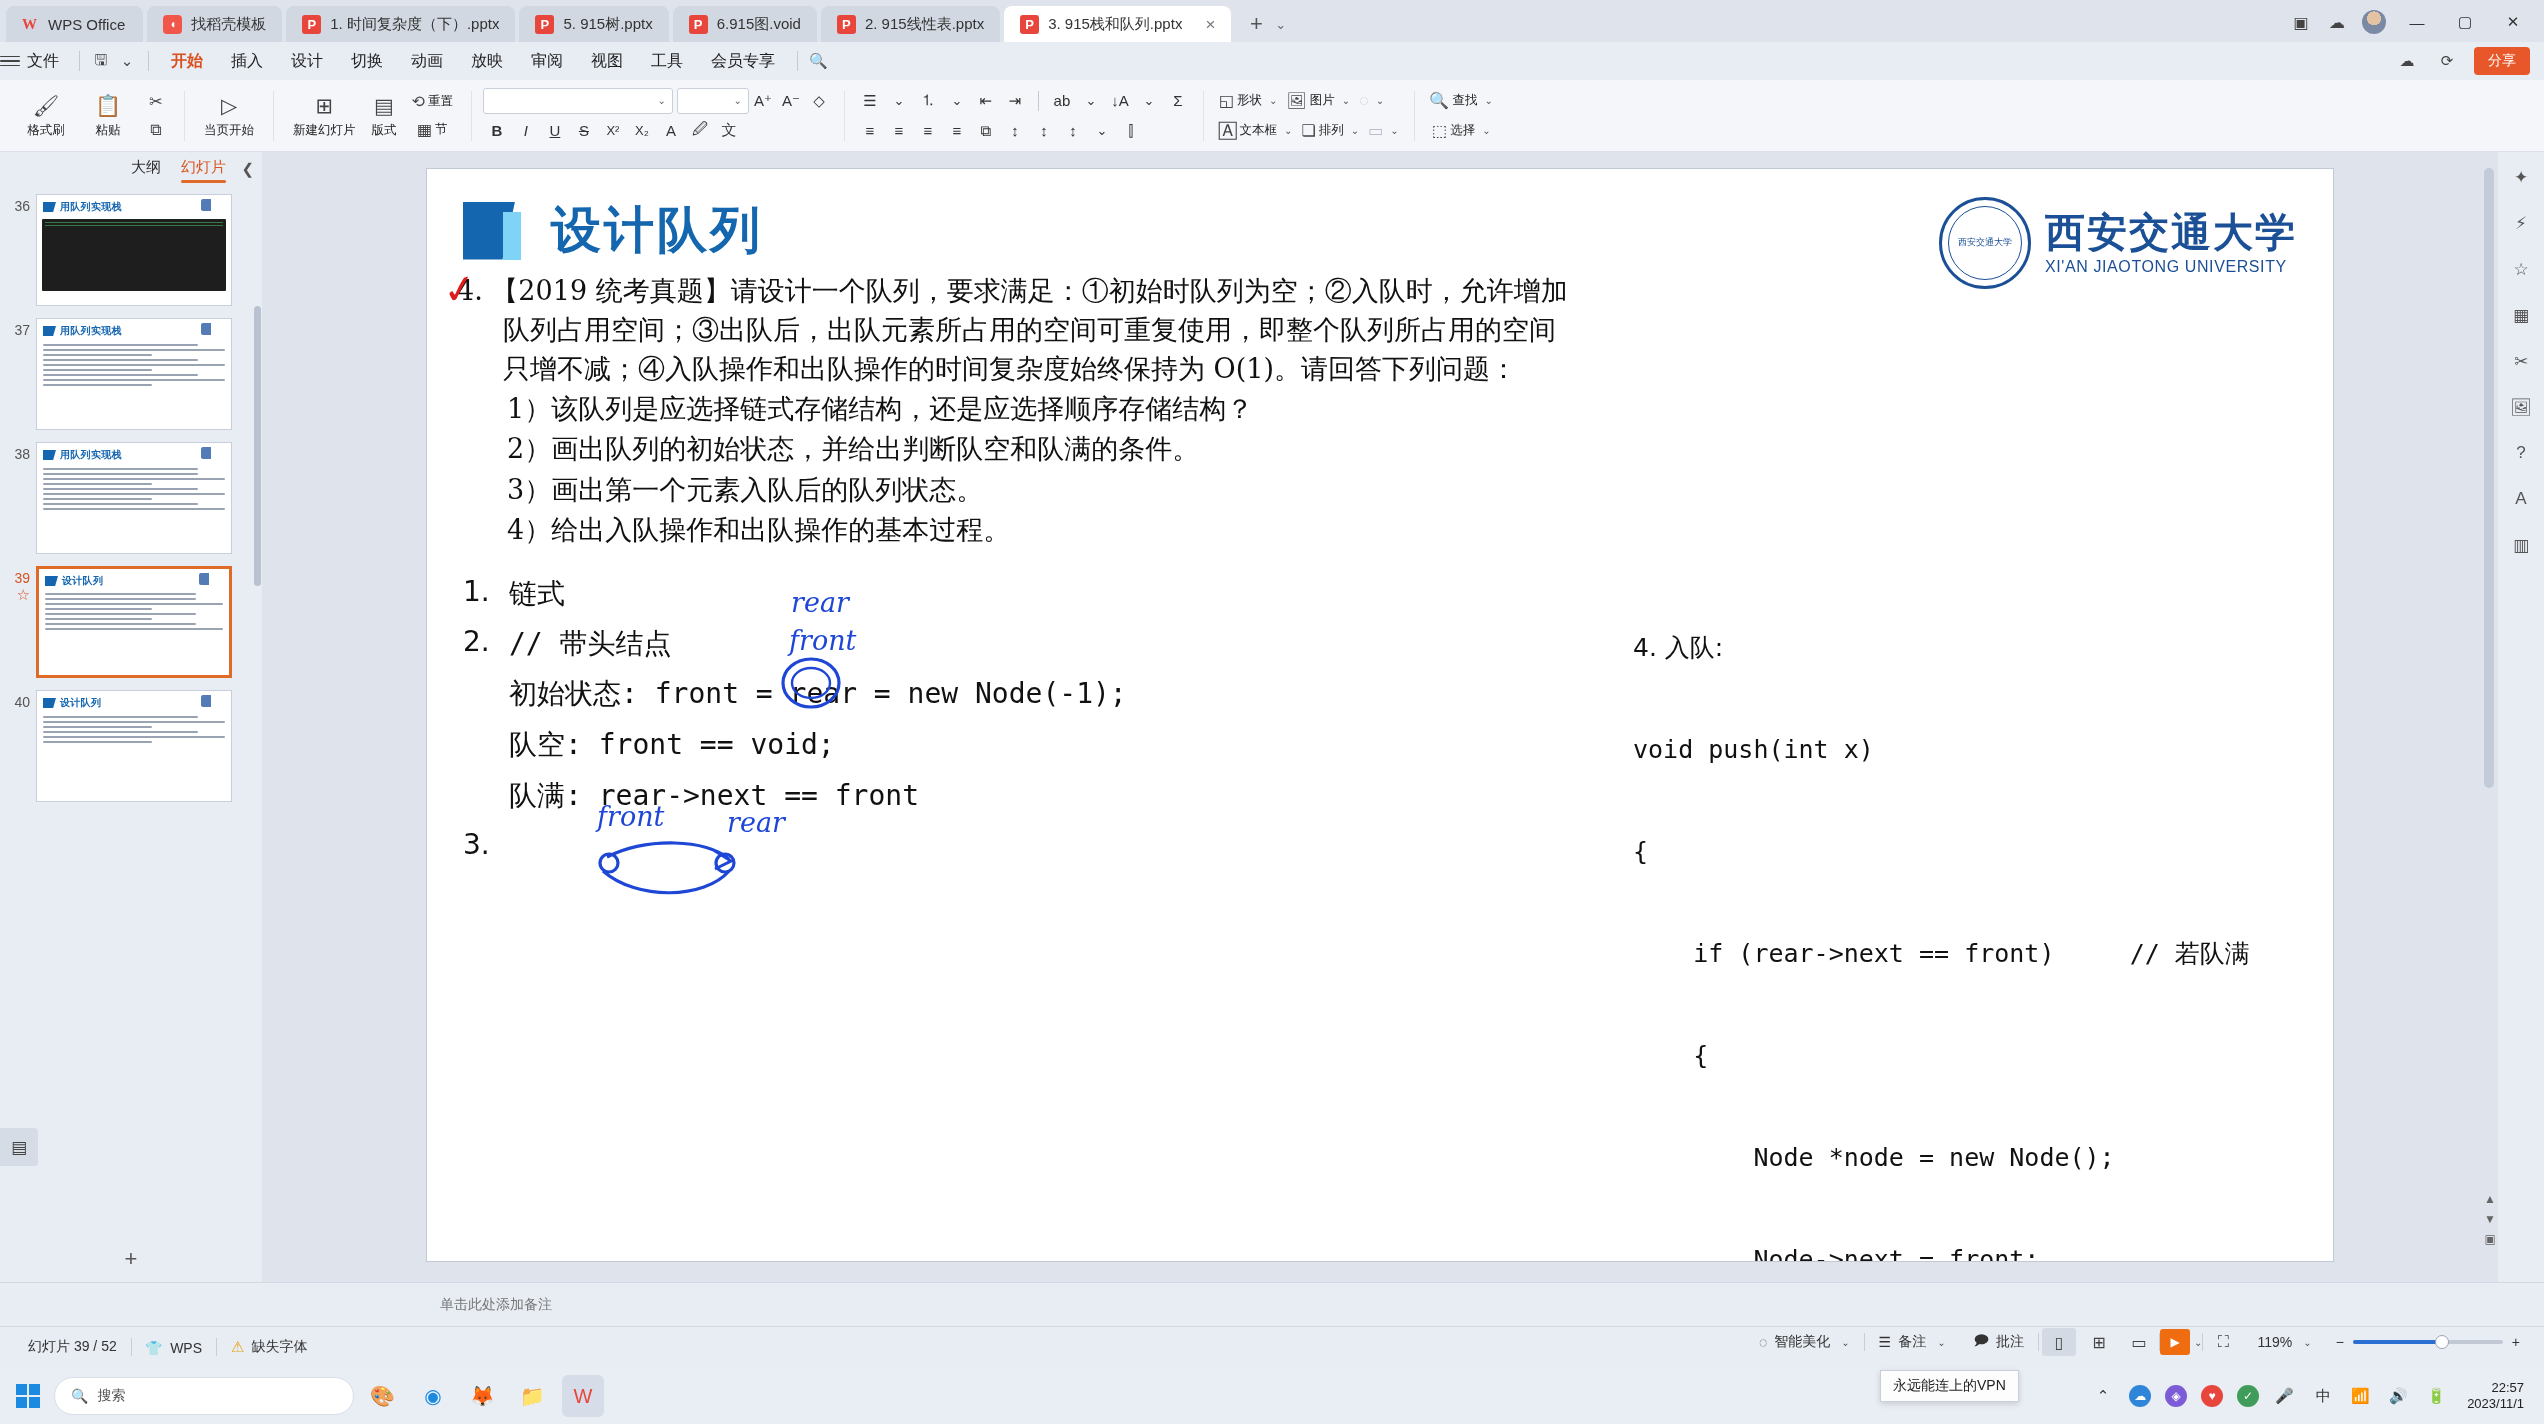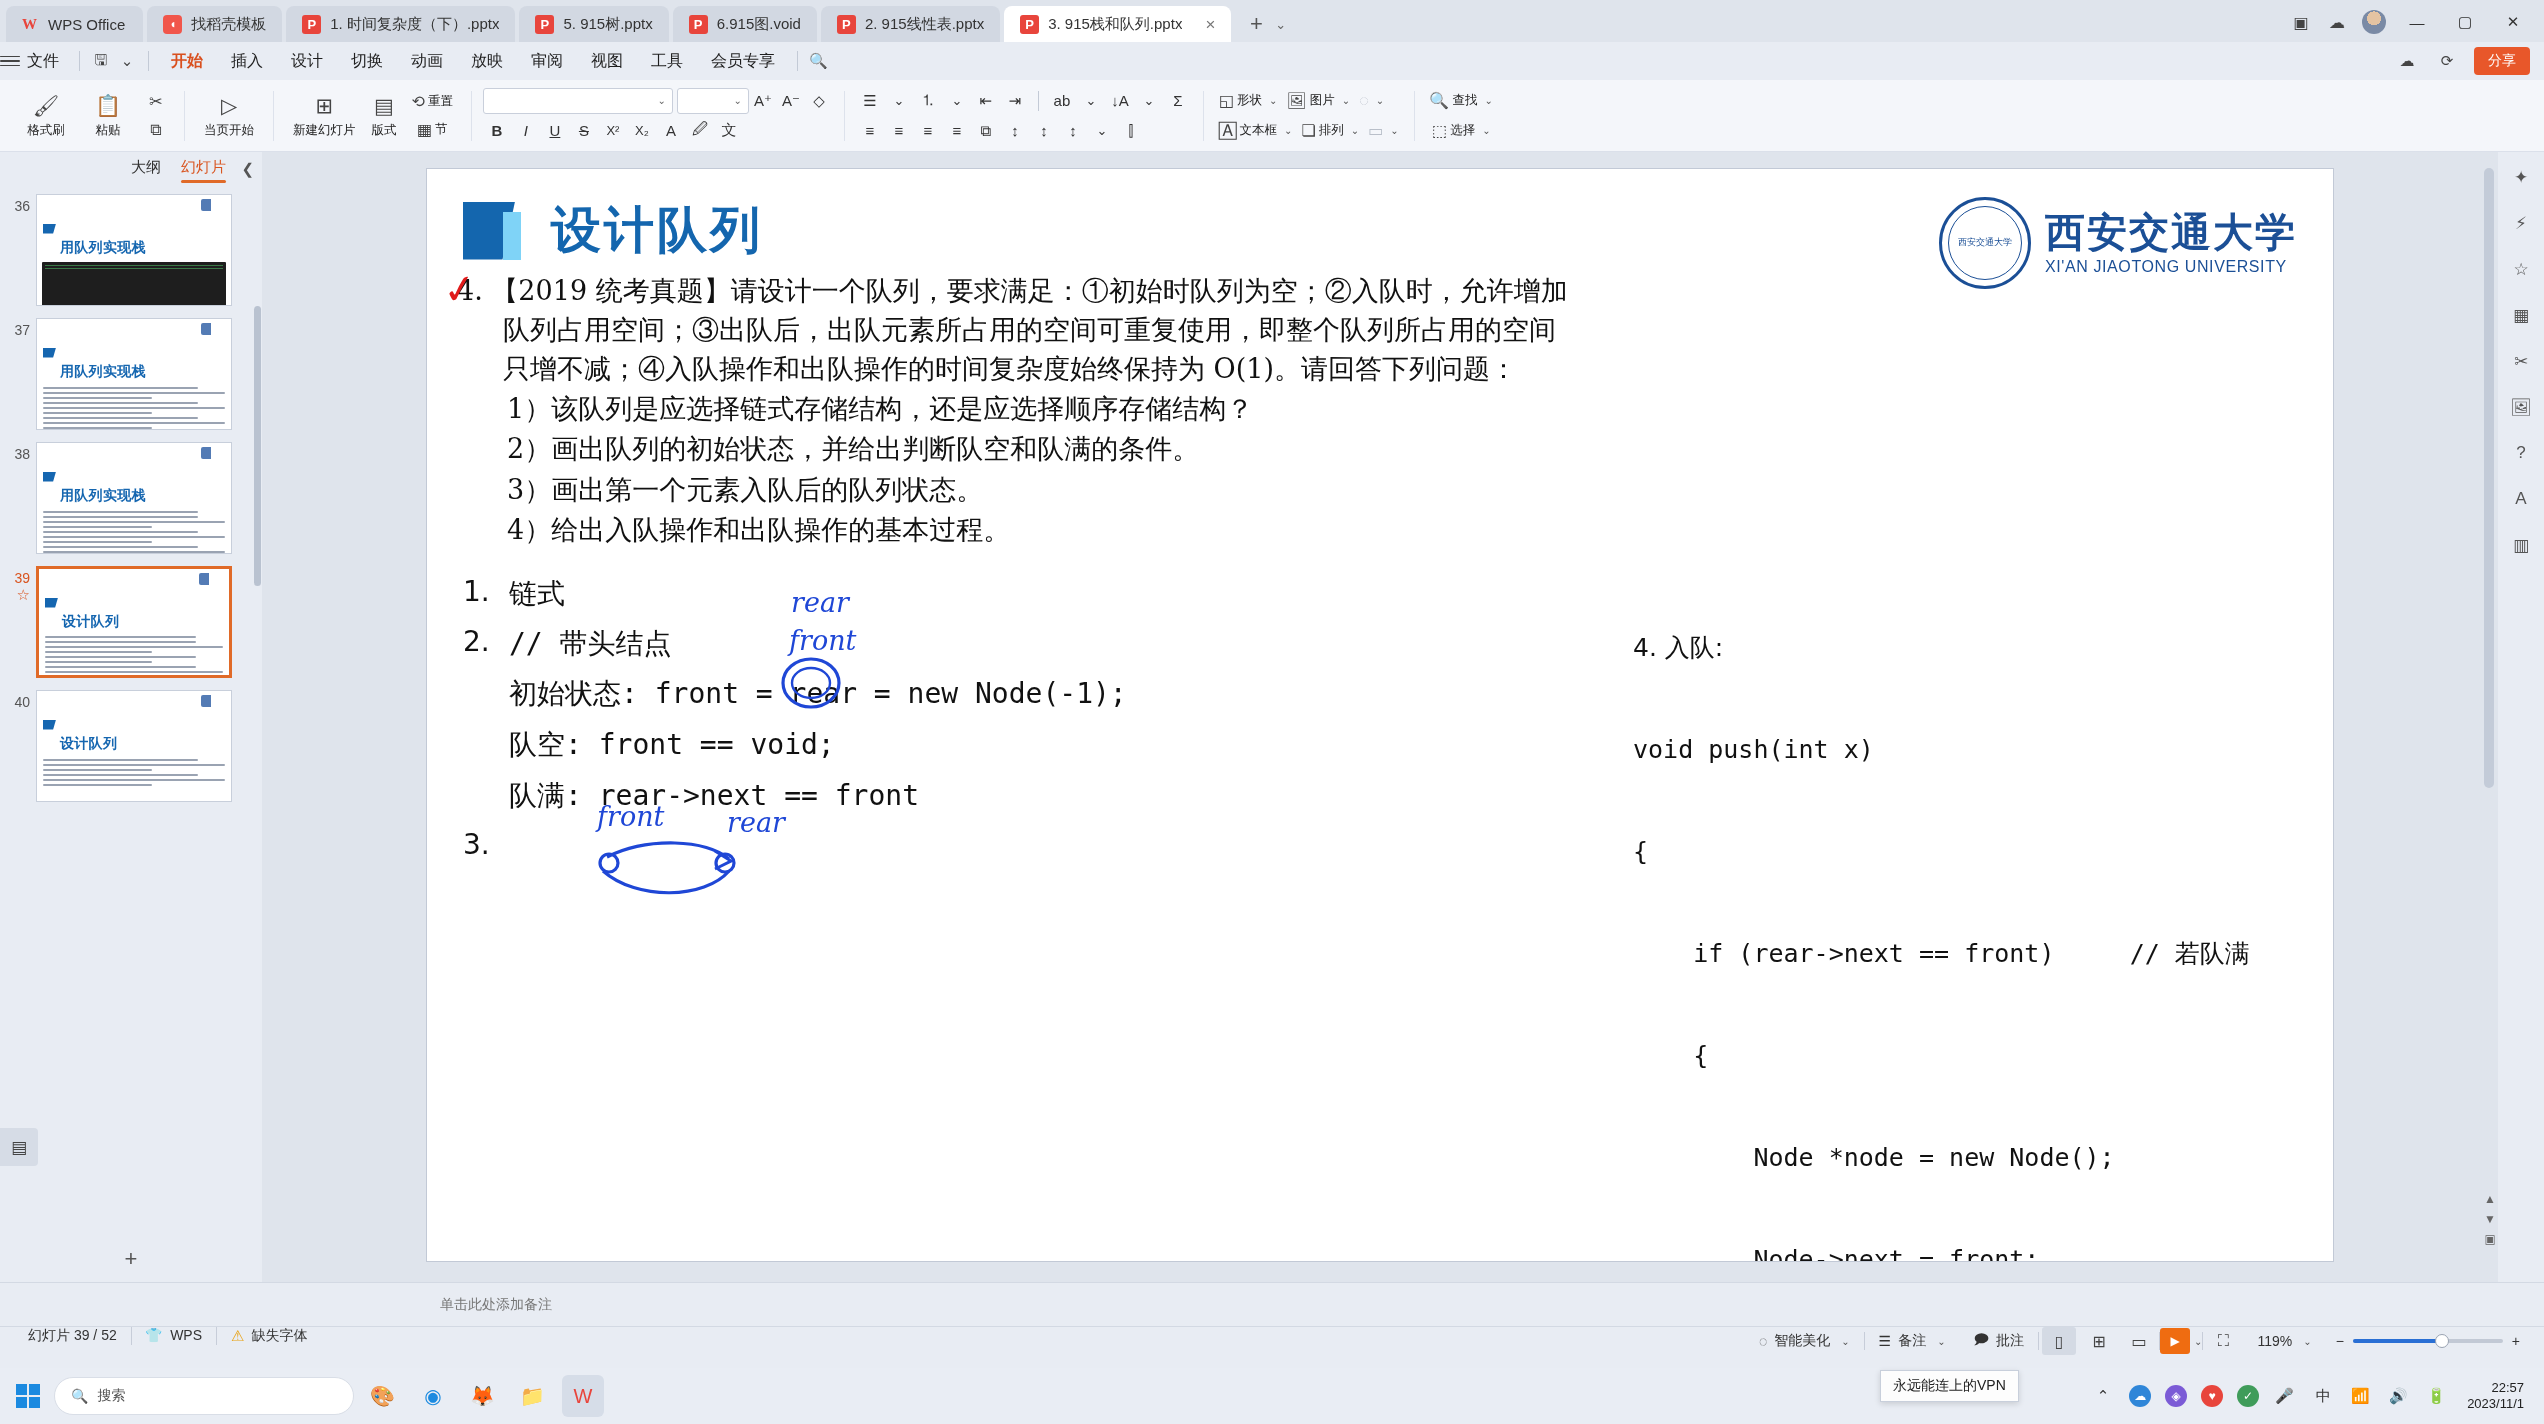--- a/index.html
+++ b/index.html
@@ -83,21 +83,21 @@
   .sp-tab.active::after { content:""; position:absolute; left:0; right:0; bottom:-2px; height:3px; background:#e06a28; border-radius:2px; }
   .sp-collapse { position:absolute; right:8px; top:8px; font-size:15px; color:#555; }
   .sp-list { flex:1; overflow:hidden; padding-top:4px; position:relative; }
   .sitem { display:flex; gap:6px; padding:4px 10px 8px 4px; align-items:flex-start; }
   .snum { width:26px; text-align:right; font-size:14px; color:#555; padding-top:4px; flex:none; }
   .sthumb { width:196px; height:112px; background:#fff; border:1px solid #c8cfdb; position:relative; overflow:hidden; flex:none; }
   .sitem.sel .snum { color:#d9541f; }
   .sitem.sel .sthumb { border:3px solid #e06a28; }
   .sthumb .th-title { display:flex;align-items:center;gap:4px; padding:5px 6px 2px 6px; }
   .sthumb .th-mark { width:13px;height:10px;background:#1566b0; clip-path:polygon(0 0,100% 0,78% 100%,0 100%); }
-  .sthumb .th-txt { font-size:14px;color:#1566b0;font-weight:bold;letter-spacing:.3px;margin-top:39px; }
+  .sthumb .th-txt { font-size:10px;color:#1566b0;font-weight:bold;letter-spacing:.3px; }
   .sthumb .th-logo { position:absolute; right:4px; top:4px; width:26px;height:12px;
                      background:linear-gradient(90deg,#1a4f9c 0 10px,transparent 10px); opacity:.75; border-radius:2px;}
   .sthumb .th-dark { margin:3px 5px; background:#1e1e1e; height:72px; border-radius:1px; position:relative; overflow:hidden;}
   .sthumb .th-dark::after { content:""; position:absolute; left:3px; top:3px; right:3px; height:4px;
                             background:repeating-linear-gradient(#3f8f4f 0 1px, transparent 1px 3px); opacity:.8;}
   .sthumb .th-lines { padding:2px 6px; }
   .sthumb .th-lines i { display:block; height:2px; background:#9aa3b2; margin-bottom:3px; border-radius:1px; }
   .sthumb .th-lines i.s { width:60%; }
   .sthumb .th-lines i.m { width:85%; }
   .star { width:26px; text-align:right; font-size:15px; color:#d9541f; }
@@ -162,22 +162,22 @@
 
   
   .rightbar { width:46px; background:#e8ecf3; display:flex; flex-direction:column; align-items:center; padding-top:10px; gap:16px; }
   .rbi { width:30px;height:30px;display:flex;align-items:center;justify-content:center;font-size:17px;color:#555; }
 
   
   .notes { height:44px; background:#e8ecf3; border-top:1px solid #d3d9e3; display:flex; align-items:center;
            padding-left:440px; font-size:14px; color:#777; }
 
   
-  .status { height:42px; background:#e8ecf3; border-top:1px solid #d3d9e3; display:flex; align-items:flex-start;
-            padding:0 14px; font-size:14px; color:#333; gap:0; }
+  .status { height:42px; background:#e8ecf3; border-top:1px solid #d3d9e3; display:flex; align-items:flex-end;
+            padding:12px 14px; font-size:14px; color:#333; gap:0; }
   .st-item { display:flex; align-items:center; gap:7px; padding:0 14px; white-space:nowrap; }
   .st-sep { width:1px;height:18px;background:#c7cdd9; }
   .warn { color:#e8a317; font-size:15px; }
   .st-right { margin-left:auto; display:flex; align-items:center; }
   .viewbtn { width:34px;height:28px;display:flex;align-items:center;justify-content:center;font-size:16px;color:#444;margin:0 3px; }
   .viewbtn.on { background:#d4dae4; border-radius:3px; }
   .playbtn { width:30px;height:26px;background:#ef6c11;border-radius:3px;color:#fff;display:flex;align-items:center;justify-content:center;font-size:12px; }
   .zoomslider { display:flex;align-items:center;gap:9px;padding:0 10px; }
   .zbar { width:150px;height:4px;background:#c2c9d5;border-radius:2px;position:relative; }
   .zbar i { position:absolute;left:0;top:0;height:4px;width:86px;background:#2a6fd4;border-radius:2px; }

